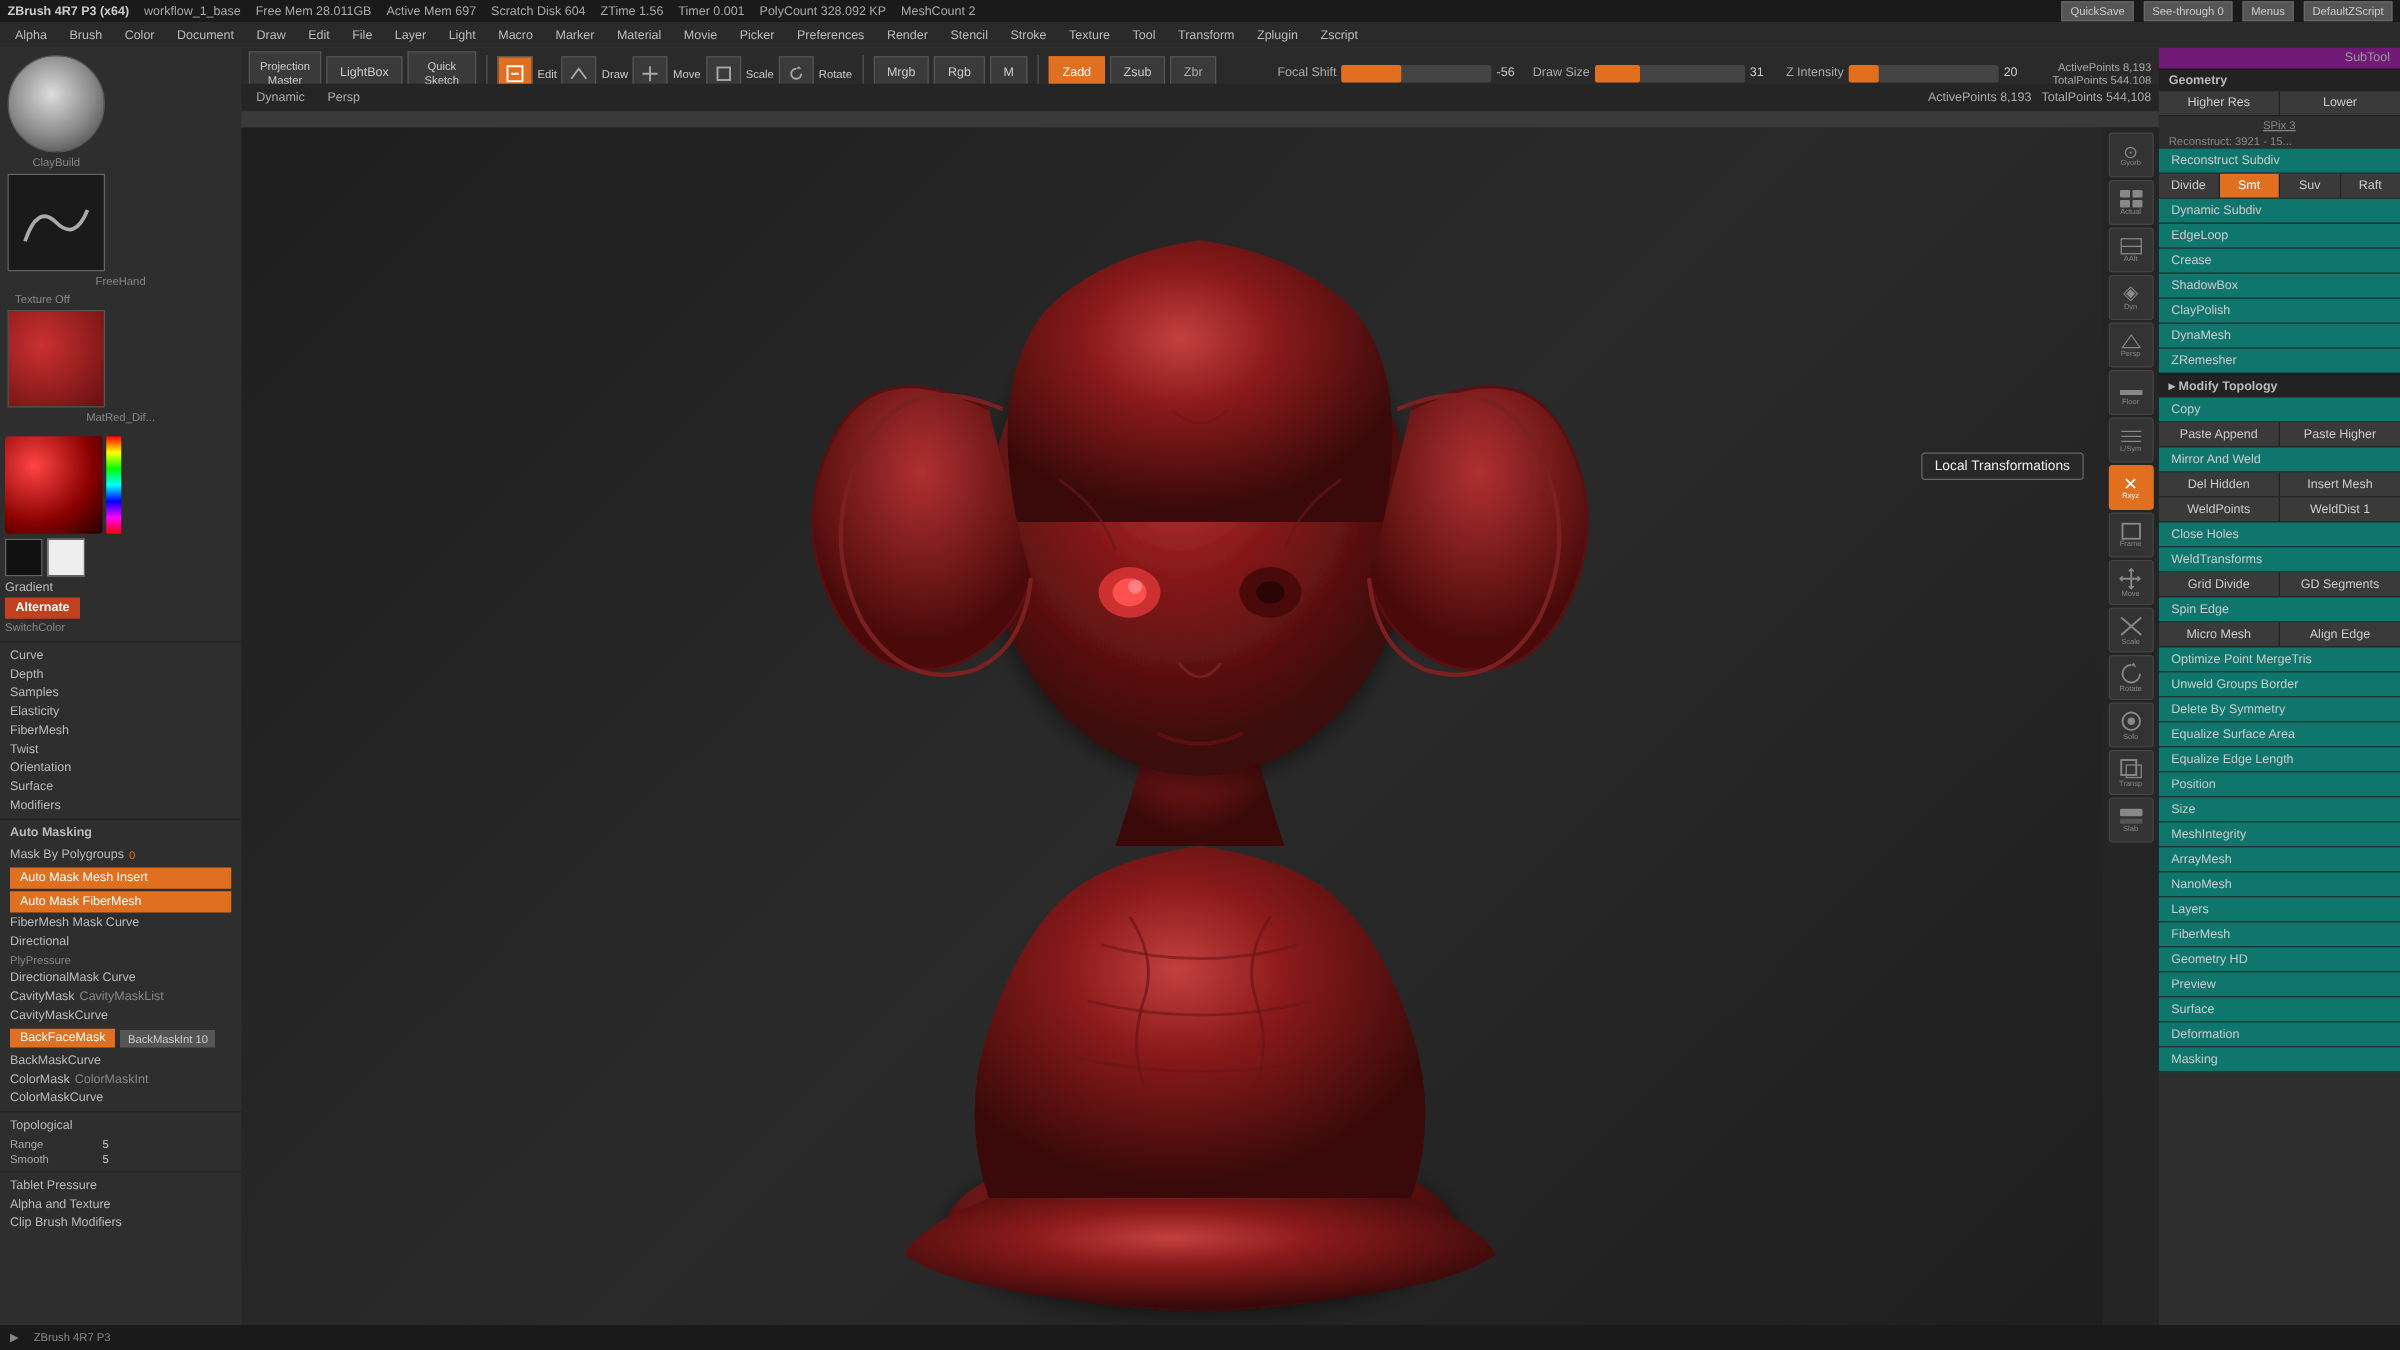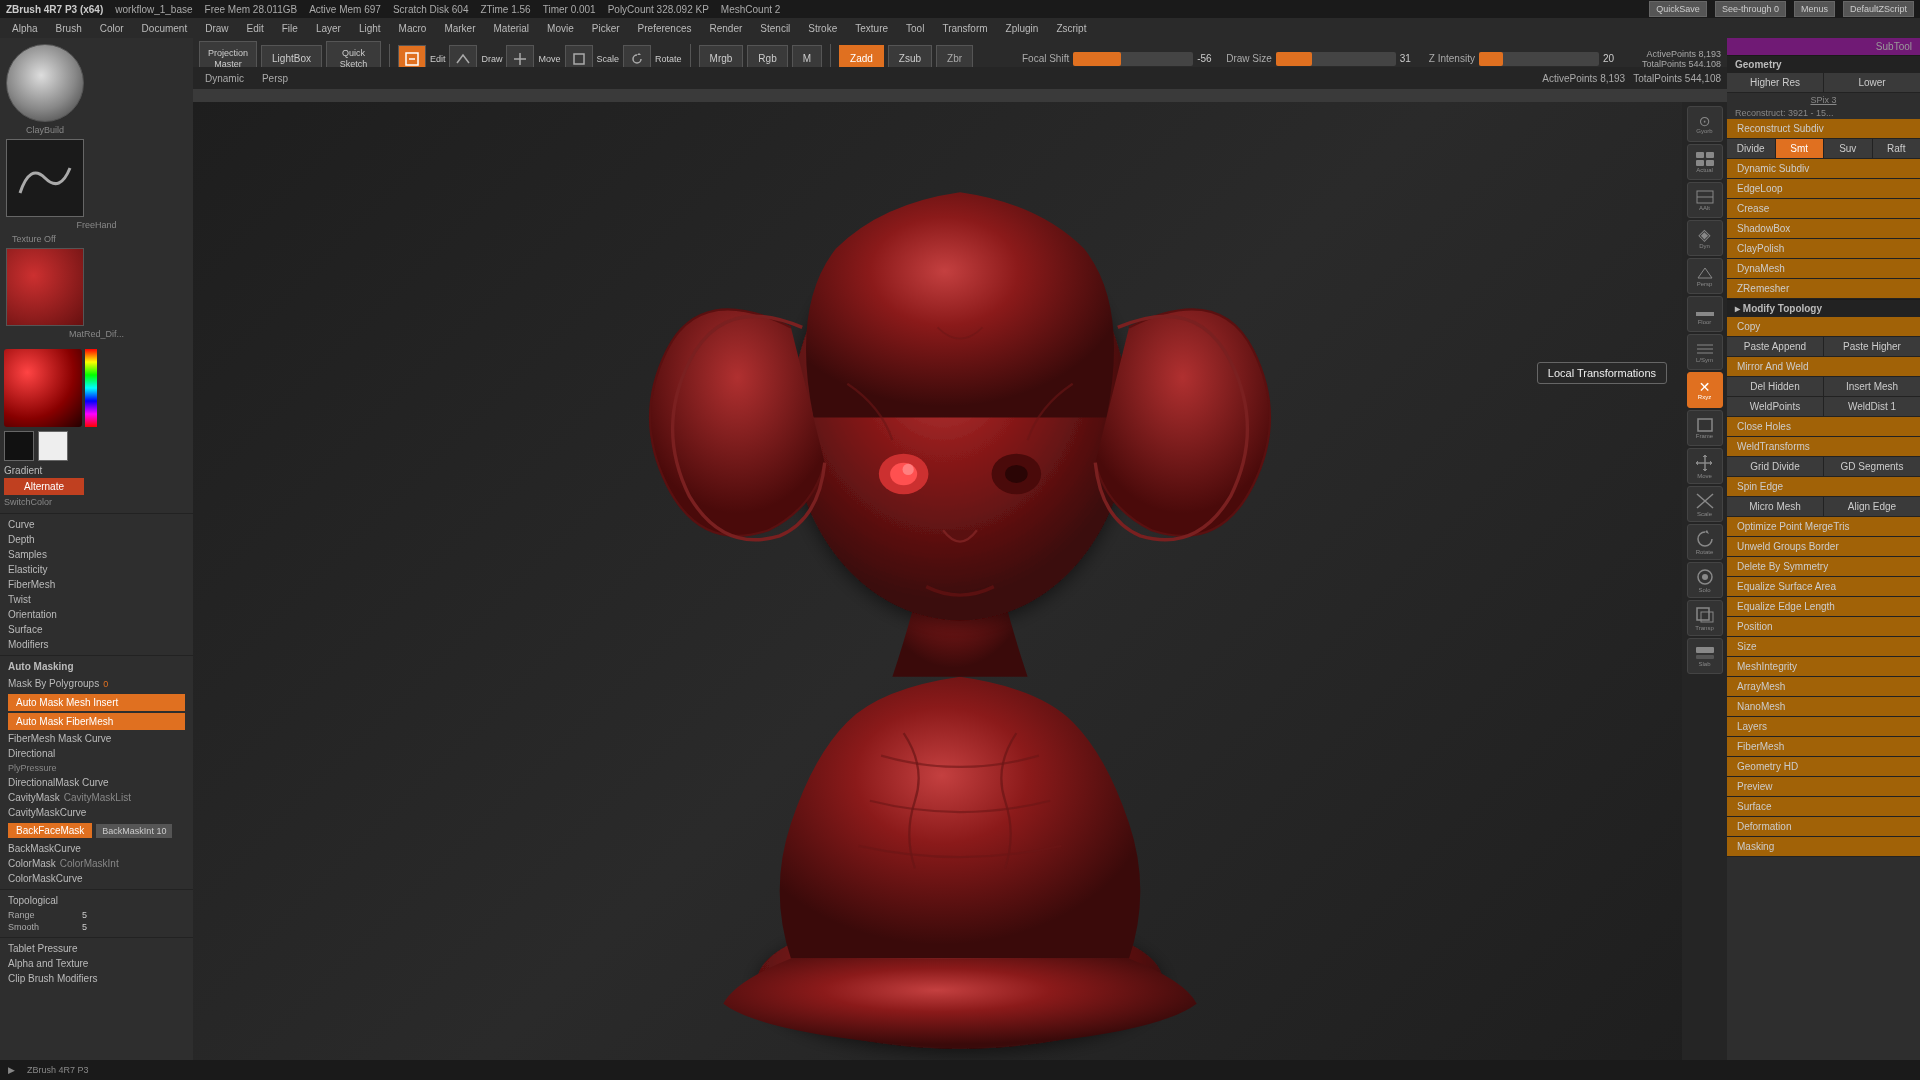--- a/index.html
+++ b/index.html
@@ -119,22 +119,23 @@
     .swatch-black { width: 30px; height: 30px; background: #111; border: 1px solid #666; cursor: pointer; }
     .swatch-white { width: 30px; height: 30px; background: #eee; border: 1px solid #666; cursor: pointer; }
     .gradient-label { font-size: 10px; color: #bbb; margin: 2px 0; }
     .alternate-btn {
       background: #c04020;
       color: #fff;
       border: none;
       padding: 3px 8px;
       font-size: 10px;
       cursor: pointer;
-      width: 80px;
+      width: 60px;
       text-align: center;
+      font-weight: bold;
     }
 
     
     .alpha-list {
       padding: 4px;
     }
     .alpha-thumb {
       width: 78px; height: 78px;
       background: #555;
       border: 1px solid #666;
@@ -303,21 +304,21 @@
       font-size: 10px;
       font-weight: bold;
       padding: 3px 8px;
       border-top: 1px solid #1a1a1a;
       cursor: pointer;
     }
 
     .right-btn {
       display: block;
       width: 100%;
-      background: #a16207;
+      background: #0f766e;
       color: #ccc;
       border: none;
       border-bottom: 1px solid #222;
       padding: 4px 10px;
       text-align: left;
       font-size: 10px;
       cursor: pointer;
     }
 
     .right-btn-row {

